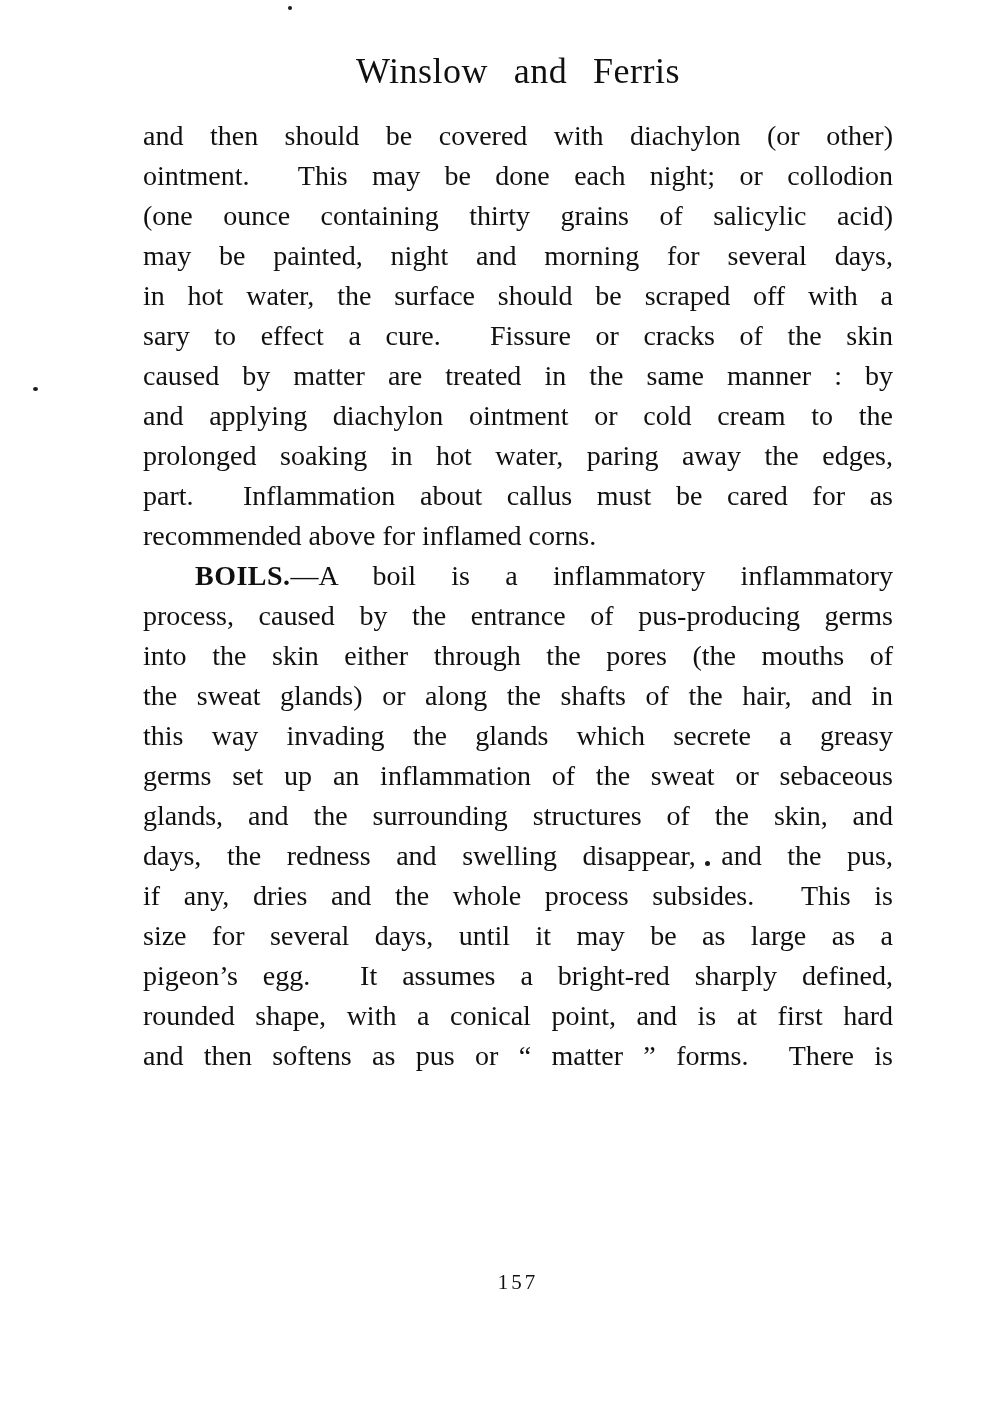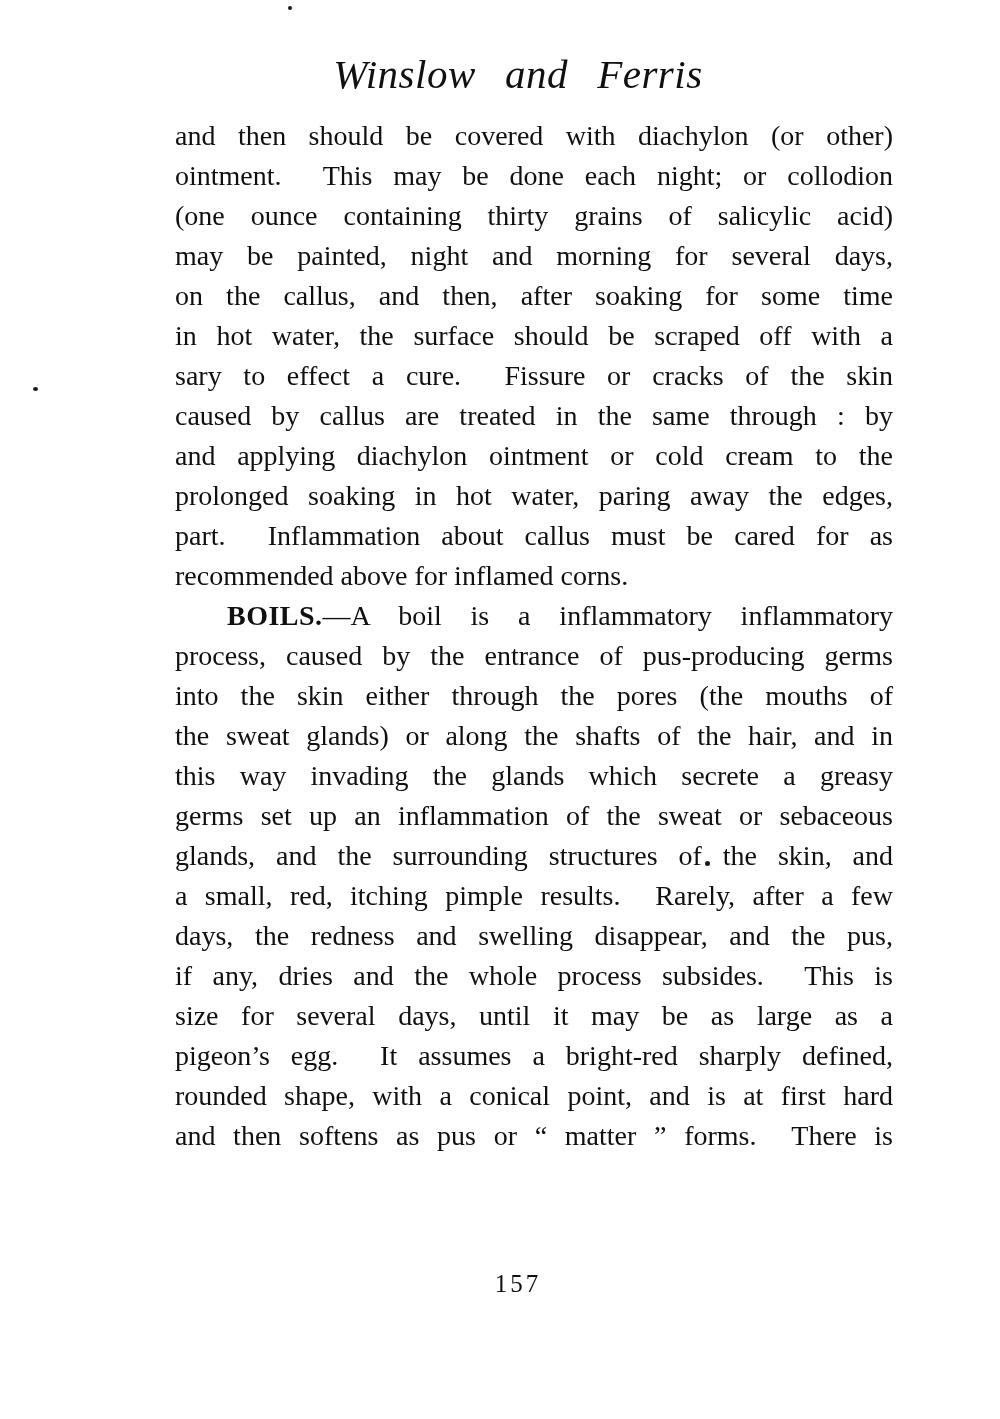--- a/index.html
+++ b/index.html
@@ -11,54 +11,52 @@
     font-family: "Liberation Serif", "DejaVu Serif", serif;
     color: #101010;
     overflow: hidden;
   }
   .running-head {
     position: absolute;
     top: 50px;
     left: 143px;
     width: 750px;
     text-align: center;
-    font-style: italic;
-    font-size: 41px;
+    font-size: 36px;
     word-spacing: 0.45em;
     letter-spacing: 0.5px;
   }
   .text-block {
     position: absolute;
     top: 116px;
     left: 143px;
     width: 750px;
     font-size: 28px;
   }
   .line {
     height: 40px;
     line-height: 40px;
     text-align: justify;
     text-align-last: justify;
-    margin-left: 32px;
     -moz-text-align-last: justify;
   }
   .line.last {
     text-align: right;
     text-align-last: left;
     -moz-text-align-last: left;
   }
   .line.indent { text-indent: 52px; }
   .bold { font-weight: bold; letter-spacing: 0.5px; }
   .page-number {
     position: absolute;
     top: 1270px;
     left: 143px;
     width: 750px;
     text-align: center;
-    font-size: 25px;
+    font-size: 21px;
     letter-spacing: 3px;
   }
   .speck {
     position: absolute;
     background: #1a1a1a;
     border-radius: 50%;
   }
   .speck-1 { left: 288px; top: 6px;   width: 4px; height: 4px; }
   .speck-2 { left: 33px;  top: 387px; width: 5px; height: 4px; }
   .speck-3 { left: 705px; top: 861px; width: 5px; height: 5px; }
@@ -68,38 +66,36 @@
 
 <div class="page">
 
   <div class="running-head">Winslow and Ferris</div>
 
   <div class="text-block">
     <div class="line">and then should be covered with diachylon (or other)</div>
     <div class="line">ointment.&nbsp; This may be done each night; or collodion</div>
     <div class="line">(one ounce containing thirty grains of salicylic acid)</div>
     <div class="line">may be painted, night and morning for several days,</div>
-    <div class="line">on the callus, and then, after soaking for some time</div>
     <div class="line">in hot water, the surface should be scraped off with a</div>
     <div class="line">sary to effect a cure.&nbsp; Fissure or cracks of the skin</div>
-    <div class="line">caused by callus are treated in the same through : by</div>
+    <div class="line">caused by matter are treated in the same manner : by</div>
     <div class="line">and applying diachylon ointment or cold cream to the</div>
     <div class="line">prolonged soaking in hot water, paring away the edges,</div>
     <div class="line">part.&nbsp; Inflammation about callus must be cared for as</div>
     <div class="line last">recommended above for inflamed corns.</div>
 
     <div class="line indent"><span class="bold">BOILS.</span><span>—A boil is a inflammatory inflammatory</span></div>
 
     <div class="line">process, caused by the entrance of pus-producing germs</div>
     <div class="line">into the skin either through the pores (the mouths of</div>
     <div class="line">the sweat glands) or along the shafts of the hair, and in</div>
     <div class="line">this way invading the glands which secrete a greasy</div>
     <div class="line">germs set up an inflammation of the sweat or sebaceous</div>
     <div class="line">glands, and the surrounding structures of the skin, and</div>
-    <div class="line">a small, red, itching pimple results.&nbsp; Rarely, after a few</div>
     <div class="line">days, the redness and swelling disappear, and the pus,</div>
     <div class="line">if any, dries and the whole process subsides.&nbsp; This is</div>
     <div class="line">size for several days, until it may be as large as a</div>
     <div class="line">pigeon’s egg.&nbsp; It assumes a bright-red sharply defined,</div>
     <div class="line">rounded shape, with a conical point, and is at first hard</div>
     <div class="line">and then softens as pus or “ matter ” forms.&nbsp; There is</div>
   </div>
 
   <div class="page-number">157</div>
 

